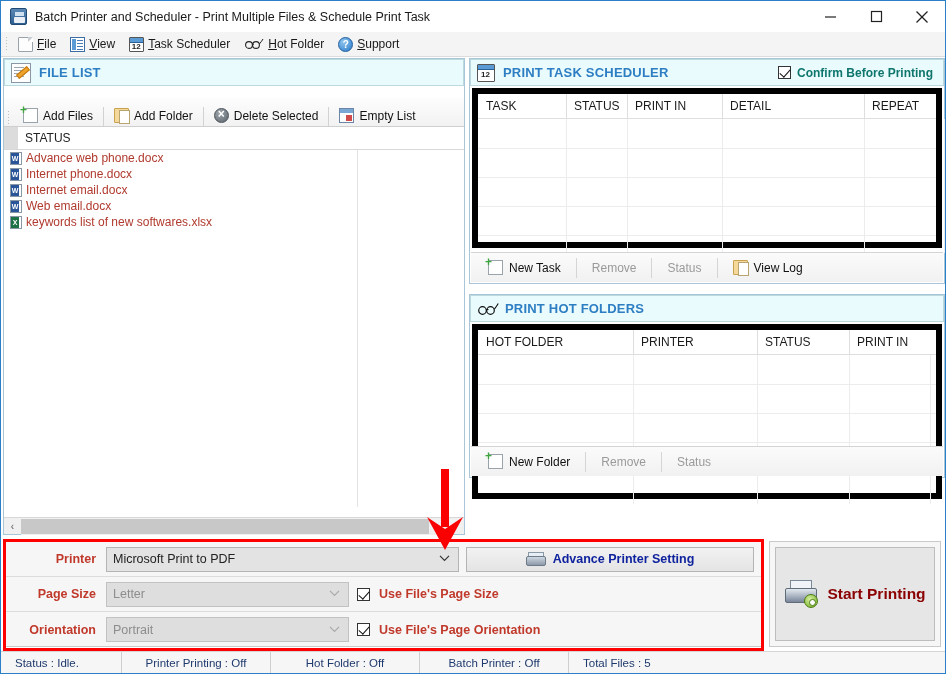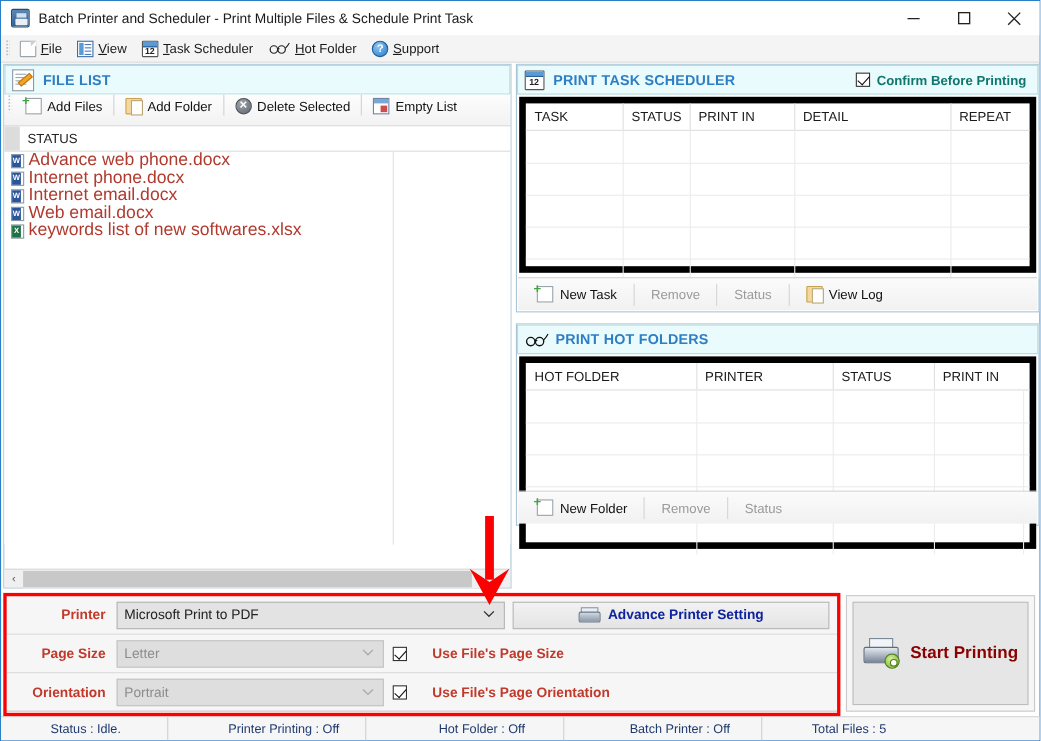--- a/index.html
+++ b/index.html
@@ -93,23 +93,23 @@
   }
   .filelist-hdr { width:100%; }
   .hdr-ic-pencil{
     width:20px;height:20px;background:#fff;border:1px solid #8b98a4;position:relative;flex:none;
   }
   .hdr-ic-pencil:before{content:"";position:absolute;left:2px;top:3px;width:10px;height:1px;background:#9aa7b3;
     box-shadow:0 3px 0 #9aa7b3, 0 6px 0 #9aa7b3, 0 9px 0 #9aa7b3;}
   .hdr-ic-pencil:after{content:"";position:absolute;right:0px;top:6px;width:12px;height:3px;background:#f0a42a;transform:rotate(-40deg);border:1px solid #c07a12;}
 
   .toolbar {
-    display:flex; align-items:flex-start; height:29px;
+    display:flex; align-items:flex-end; height:29px;
     background:linear-gradient(#fdfdfd,#f2f2f2);
-    border-bottom:1px solid #cfcfcf; padding-left:3px;
+    border-bottom:1px solid #cfcfcf; padding-left:3px;margin-top:12px;
   }
   .tb-btn { display:flex; align-items:center; gap:5px; padding:3px 8px; font-size:12px; color:#111; white-space:nowrap;}
   .tb-sep { width:1px; height:19px; background:#d2d2d2; margin:0 2px; }
   .tb-ic { width:15px; height:15px; position:relative; flex:none; }
   .ic-addfile{background:#fff;border:1px solid #9aa2aa;}
   .ic-addfile:before{content:"+";position:absolute;left:-4px;top:-6px;color:#3fa63f;font-weight:bold;font-size:12px;}
   .ic-folder{background:#f5d99a;border:1px solid #c9a250;border-radius:1px;}
   .ic-folder:after{content:"";position:absolute;left:4px;top:1px;width:9px;height:12px;background:#fff;border:1px solid #b9a472;}
   .ic-del{border-radius:50%;background:radial-gradient(circle at 35% 30%,#9fa6ad,#5d656d);border:1px solid #4a5158;}
   .ic-del:after{content:"\00d7";position:absolute;left:0;right:0;top:-2px;text-align:center;color:#fff;font-size:12px;font-weight:bold;}
@@ -120,21 +120,21 @@
   .lv-head {
     display:flex; height:23px; background:#fff; border-bottom:1px solid #d8d8d8;
     font-size:12px; color:#222;
   }
   .lv-head div { padding:4px 7px; }
   .lv-col-sep { width:1px; background:#dcdcdc; }
 
   .lv-body { position:relative; height:357px; background:#fff; }
   .lv-vline { position:absolute; top:0; bottom:0; width:1px; background:#e2e2e2; }
   .lv-row { display:flex; align-items:center; height:16px; padding-left:6px; gap:4px; }
-  .lv-row .fname { color:#b03a2e; font-size:16px; white-space:nowrap; }
+  .lv-row .fname { color:#b03a2e; font-size:12px; white-space:nowrap; }
   .ic-word, .ic-excel { width:12px; height:13px; position:relative; flex:none;
     background:#fff; border:1px solid #8a98a6; }
   .ic-word:before{content:"W";position:absolute;left:0;top:0;width:8px;height:11px;background:#2a5699;color:#fff;font-size:7px;font-weight:bold;text-align:center;line-height:11px;}
   .ic-excel:before{content:"X";position:absolute;left:0;top:0;width:8px;height:11px;background:#1e7145;color:#fff;font-size:7px;font-weight:bold;text-align:center;line-height:11px;}
 
   .hscroll {
     position:absolute; left:0; bottom:0; width:460px; height:17px;
     background:#f0f0f0; border-top:1px solid #d8d8d8; display:flex; align-items:center;
   }
   .hs-arrow { width:17px; height:17px; display:flex; align-items:center; justify-content:center; color:#555; font-size:10px; }
@@ -199,21 +199,21 @@
   .adv-btn {
     height:25px; flex:1; margin-left:7px; margin-right:7px;
     background:linear-gradient(#f2f2f2,#e4e4e4); border:1px solid #b4b4b4;
     display:flex; align-items:center; justify-content:center; gap:9px;
     color:#10239e; font-weight:bold; font-size:12.5px;
   }
   .ic-printer { width:18px; height:14px; position:relative; flex:none; }
   .ic-printer:before{content:"";position:absolute;left:2px;top:0;width:14px;height:4px;background:#e8eef5;border:1px solid #8b98a6;}
   .ic-printer:after{content:"";position:absolute;left:0;top:4px;width:18px;height:8px;background:linear-gradient(#cfd8e2,#8c99a8);border:1px solid #6d7a88;border-radius:2px;}
   .usefile {
-    display:flex; align-items:center; gap:23px; margin-left:8px;
+    display:flex; align-items:center; gap:9px; margin-left:8px;
     color:#c0392b; font-weight:bold; font-size:12.5px; white-space:nowrap;text-align:right;
   }
 
   #startpanel {
     position:absolute; left:768px; top:540px; width:172px; height:106px;
     border:1px solid #c9c9c9; background:#f6f6f6; padding:5px;
   }
   .start-btn {
     width:100%; height:100%; background:#e6e6e6; border:1px solid #bdbdbd;
     display:flex; align-items:center; justify-content:center; gap:9px;
@@ -232,21 +232,21 @@
     border:3px solid #ff0000; pointer-events:none; z-index:30;
   }
   #arrow { position:absolute; left:424px; top:468px; z-index:31; pointer-events:none;}
 
   
   .statusbar {
     position:absolute; left:0; bottom:0; width:944px; height:22px;
     background:#f6f6f6; border-top:1px solid #d6d6d6;
     display:flex; align-items:center; font-size:11.5px; color:#1f3a6e;
   }
-  .st-cell { padding:0 14px; height:22px; display:flex; align-items:center; white-space:nowrap;margin-left:31px;}
+  .st-cell { padding:0 14px; height:22px; display:flex; align-items:center; white-space:nowrap;}
   .st-sep { width:1px; height:22px; background:#cfcfcf; }
 </style>
 </head>
 <body>
 
 <div id="app">
 
   <div class="titlebar">
     <div class="title-icon"></div>
     <div class="title-text">Batch Printer and Scheduler - Print Multiple Files &amp; Schedule Print Task</div>

